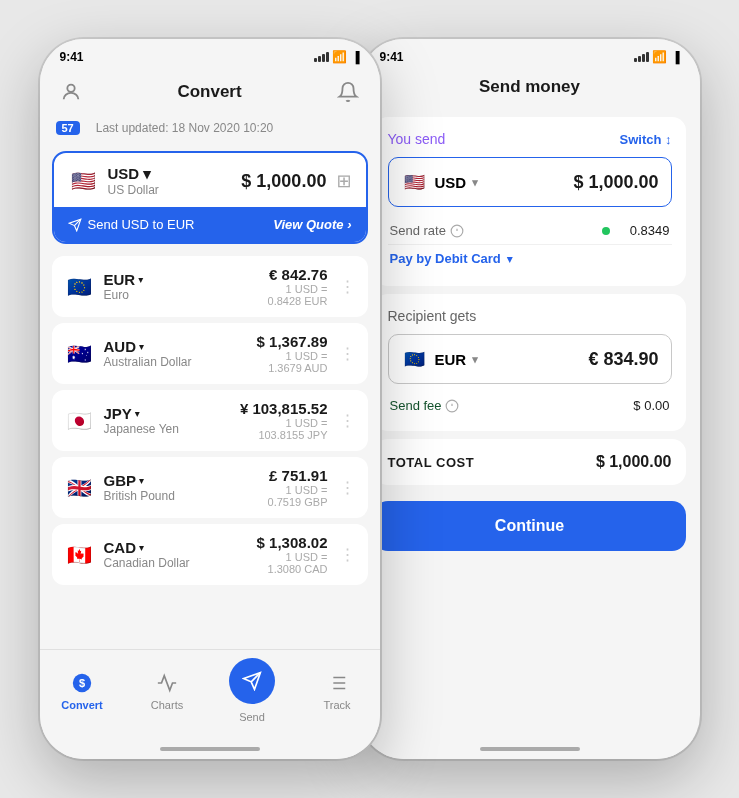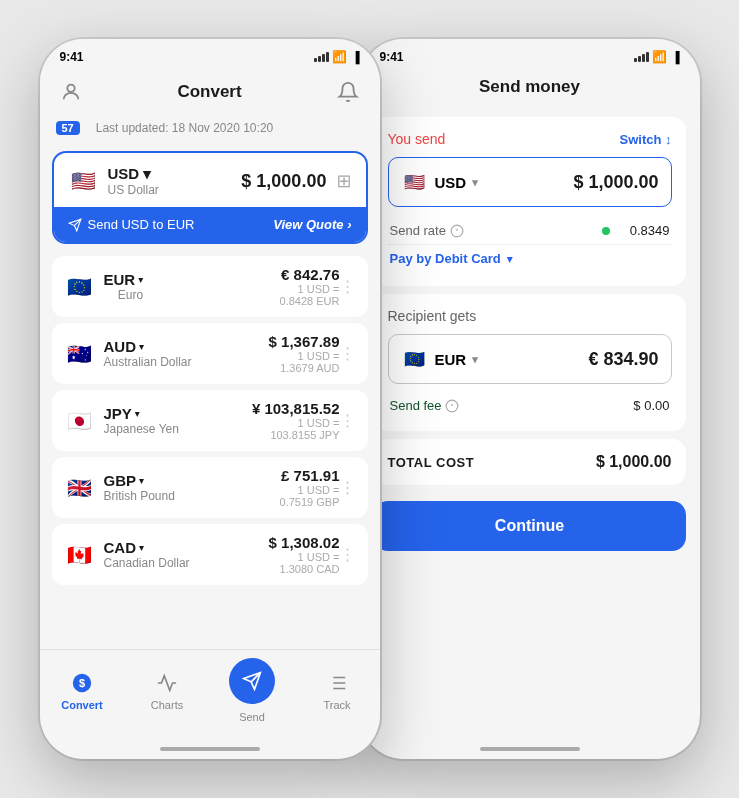--- a/index.html
+++ b/index.html
@@ -113,21 +113,20 @@
       overflow: hidden;
       display: flex;
       align-items: center;
       justify-content: center;
       font-size: 20px;
       flex-shrink: 0;
     }
     .currency-info {
       display: flex;
       flex-direction: column;
-      text-align: right;
     }
     .currency-code {
       font-size: 15px;
       font-weight: 700;
       color: #1a1a1a;
       display: flex;
       align-items: center;
       gap: 3px;
     }
     .currency-name {
@@ -175,21 +174,21 @@
       background: white;
       border-radius: 12px;
       padding: 10px 12px;
       display: flex;
       align-items: center;
       justify-content: space-between;
     }
     .currency-item-right {
       display: flex;
       align-items: center;
-      gap: 0;
+      gap: 12px;
     }
     .currency-amount-info {
       text-align: right;
     }
     .currency-main-amount {
       font-size: 15px;
       font-weight: 600;
       color: #1a1a1a;
     }
     .currency-sub {
@@ -278,21 +277,21 @@
       padding: 14px;
     }
     .send-label-row {
       display: flex;
       justify-content: space-between;
       align-items: center;
       margin-bottom: 10px;
     }
     .send-label {
       font-size: 14px;
-      color: #ef4444;
+      color: #8b5cf6;
     }
     .switch-btn {
       font-size: 13px;
       color: #2563eb;
       font-weight: 600;
       display: flex;
       align-items: center;
       gap: 3px;
     }
     .send-input-row {

